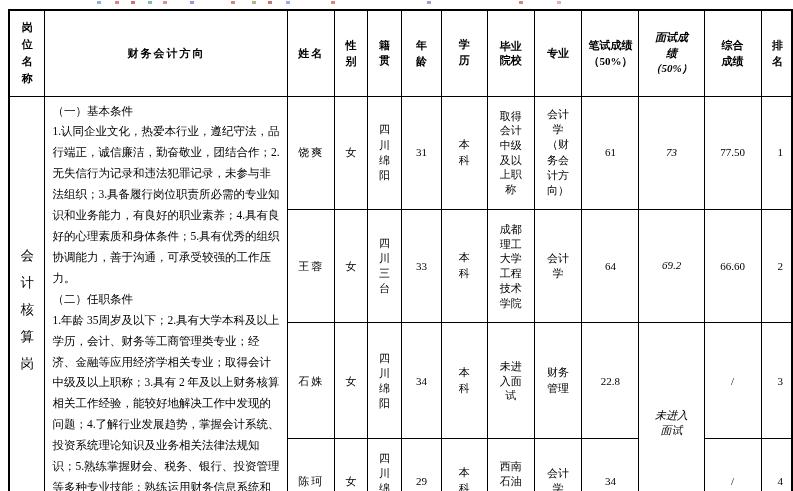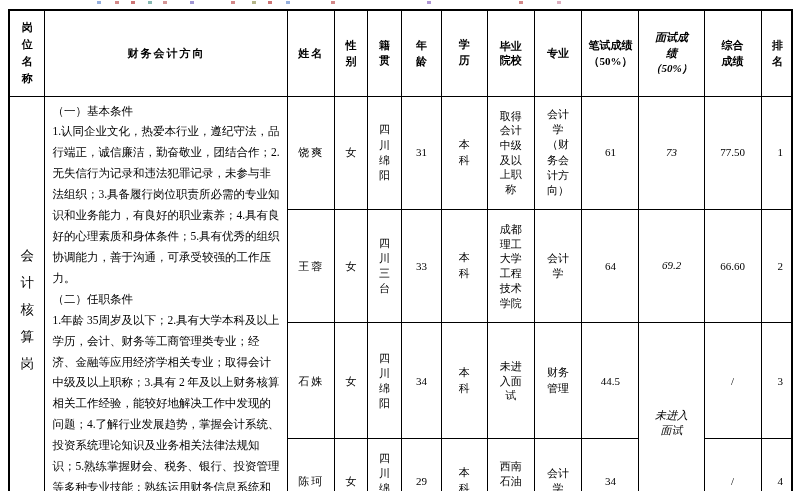--- a/index.html
+++ b/index.html
@@ -150,21 +150,21 @@
     </tr>
 
     <tr class="h-r3">
       <td class="col-name">石姝</td>
       <td class="col-gender">女</td>
       <td class="col-native">四川绵阳</td>
       <td class="col-age">34</td>
       <td class="col-edu">本科</td>
       <td class="col-school">未进入面试</td>
       <td class="col-major">财务管理</td>
-      <td class="col-written">44.5</td>
+      <td class="col-written">22.8</td>
       <td class="col-intv" rowspan="2">未进入面试</td>
       <td class="col-overall">/</td>
       <td class="col-rank">3</td>
     </tr>
 
     <tr class="h-r4">
       <td class="col-name">陈珂</td>
       <td class="col-gender">女</td>
       <td class="col-native">四川绵阳</td>
       <td class="col-age">29</td>

